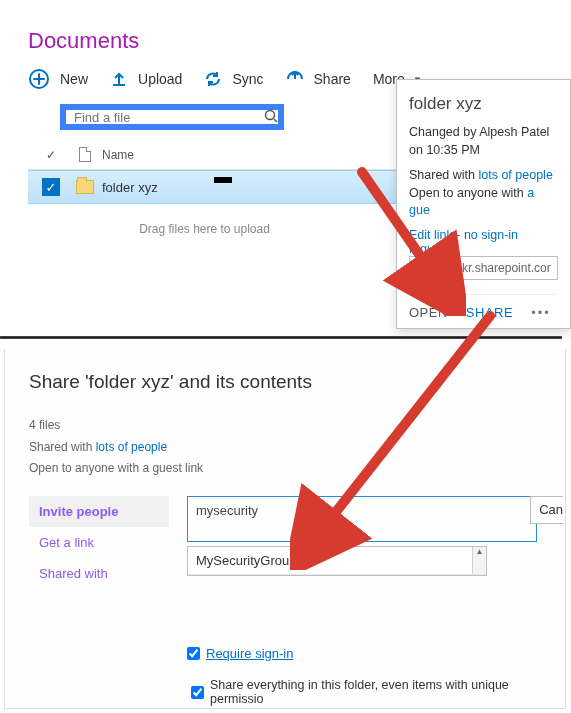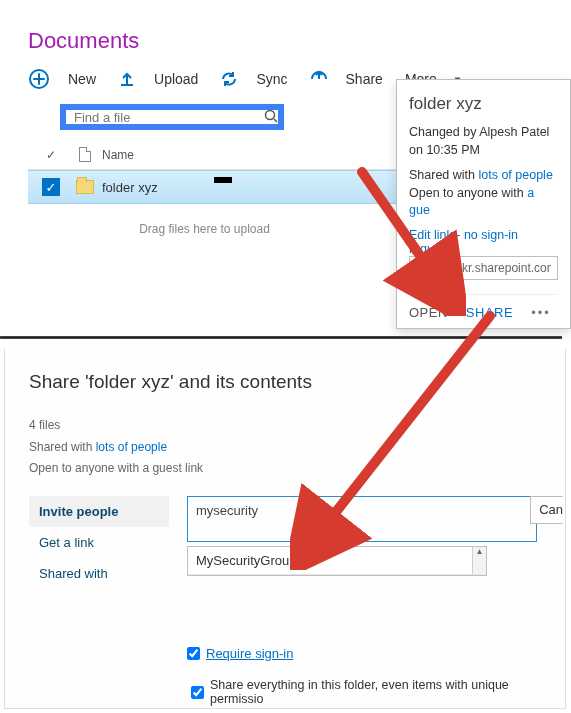--- a/index.html
+++ b/index.html
@@ -12,21 +12,21 @@
     height: 713px;
     position: relative;
     overflow: hidden;
   }
 
   
   .doclib { padding: 28px 0 0 28px; }
   .doclib h1 { font-size: 22px; font-weight: 300; color: #a21caf; margin-bottom: 14px; }
 
   .toolbar { display: flex; align-items: center; gap: 22px; margin-bottom: 14px; }
-  .tb-item { display: inline-flex; align-items: center; gap: 18px; color: #0072c6; cursor: pointer; font-size: 14px; }
+  .tb-item { display: inline-flex; align-items: center; gap: 10px; color: #0072c6; cursor: pointer; font-size: 14px; }
   .tb-item .txt { color: #333; }
   .tb-item svg { display: block; }
 
   .searchbox {
     display: flex; align-items: center;
     border: 6px solid #3b82f6;
     width: 224px; height: 26px;
     margin-left: 32px; margin-bottom: 10px;
   }
   .searchbox input {
@@ -127,21 +127,21 @@
     padding:22px 24px 0 24px;
     background:#fefefe;
   }
   .dlg h2 { font-size:19px; font-weight:300; color:#333; margin-bottom:22px; }
   .dlg-meta { font-size:12px; color:#666; line-height:1.8; margin-bottom:16px;}
   .dlg-meta a { color:#0072c6; text-decoration:none; }
   .dlg-body { display:flex; gap:18px; }
 
   .dlg-tabs { width:140px; }
   .dlg-tab {
-    padding:8px 10px; font-size:13px; color:#0c4a6e; cursor:pointer;
+    padding:8px 10px; font-size:13px; color:#8b5cf6; cursor:pointer;
   }
   .dlg-tab.active { background:#f1f1f1; font-weight:600; }
 
   .dlg-right { flex:1; position:relative; }
   .bigbox {
     width:350px; height:46px;
     border:1px solid #2a8dd4;
     padding:6px 8px; font-size:13px; color:#444;
     margin-bottom:4px;
   }

